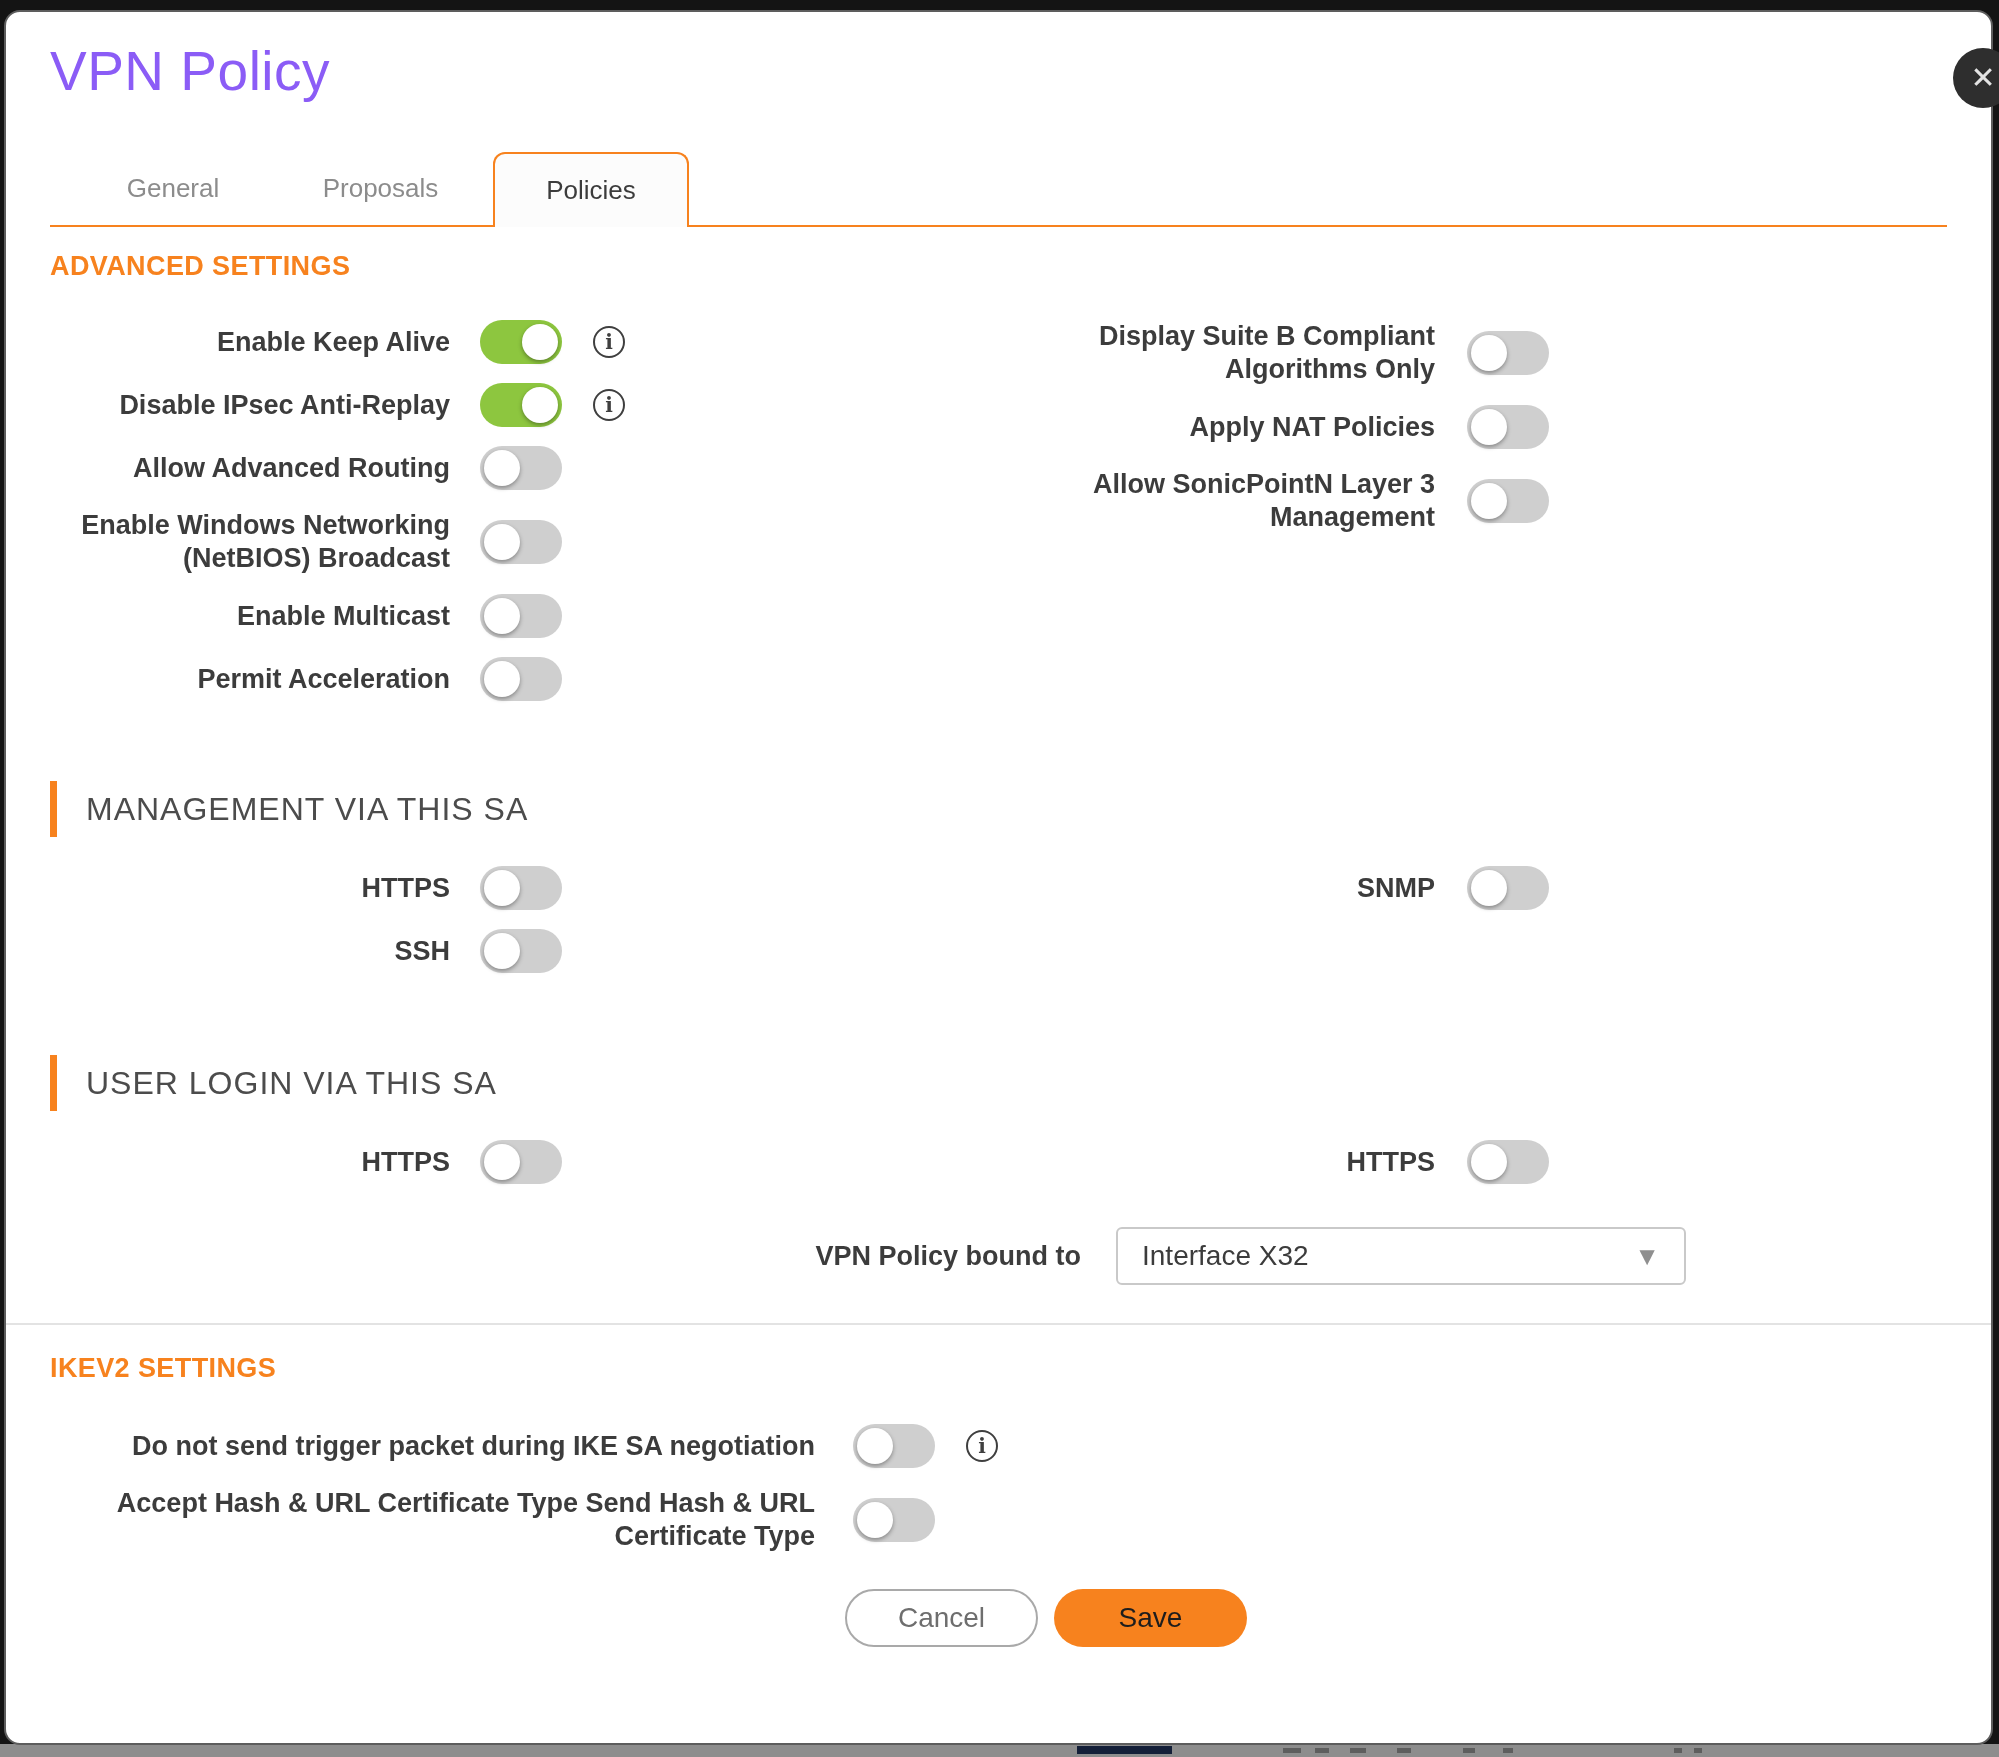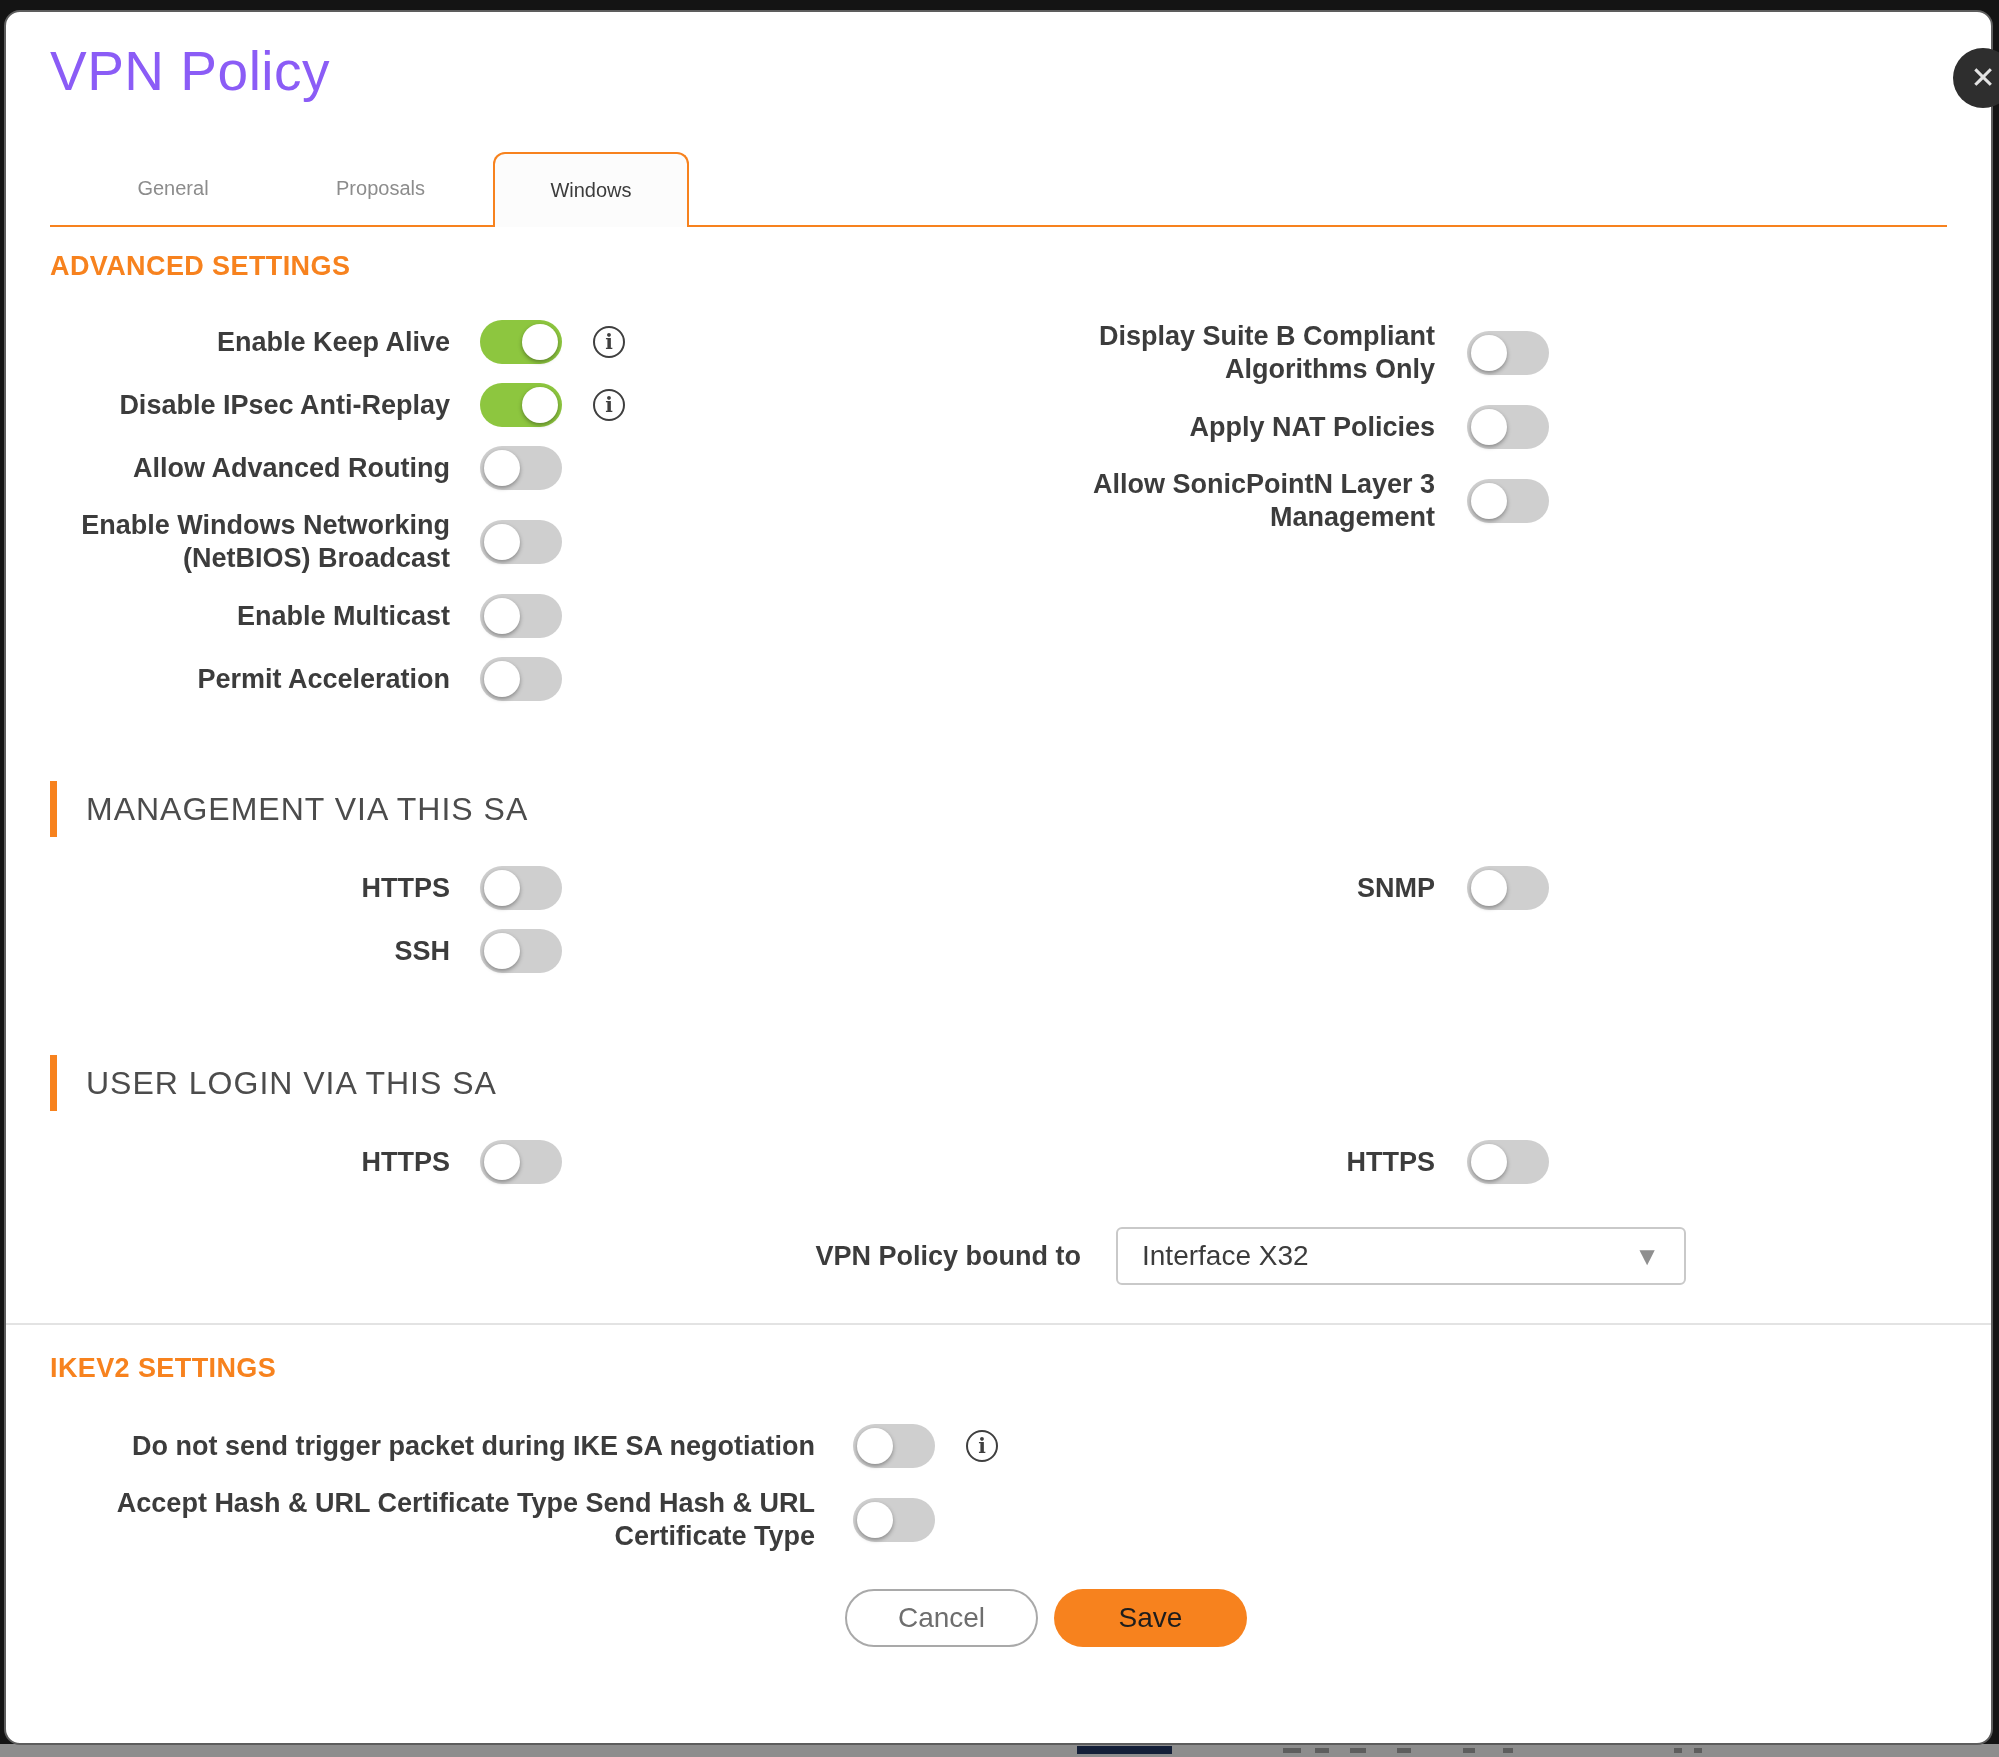--- a/index.html
+++ b/index.html
@@ -56,21 +56,21 @@
   
   .tabs{
     margin-top:50px;
     display:flex;align-items:stretch;
     height:75px;
     border-bottom:2px solid var(--accent);
     padding-left:28px;
   }
   .tab{
     display:flex;align-items:center;justify-content:center;
-    font-size:20px;color:#8c8c8c;cursor:pointer;
+    font-size:26px;color:#8c8c8c;cursor:pointer;
   }
   .tab.t-general{width:190px;}
   .tab.t-proposals{width:225px;}
   .tab.active{
     width:196px;
     background:#fcfcfc;
     border:2px solid var(--accent);
     border-bottom:none;
     border-radius:12px 12px 0 0;
     margin-bottom:-2px;
@@ -203,21 +203,21 @@
   <div class="close-btn">
     <span>✕</span>
   </div>
 
   <div class="modal-content">
     <h1 class="page-title">VPN Policy</h1>
 
     <div class="tabs">
       <div class="tab t-general">General</div>
       <div class="tab t-proposals">Proposals</div>
-      <div class="tab active">Windows</div>
+      <div class="tab active">Policies</div>
     </div>
 
     <div class="orange-heading">ADVANCED SETTINGS</div>
 
     <div class="columns rows-start">
       <div class="col-left">
         <div class="row">
           <div class="lbl">Enable Keep Alive</div>
           <div class="toggle on">
               <div class="knob"></div>

